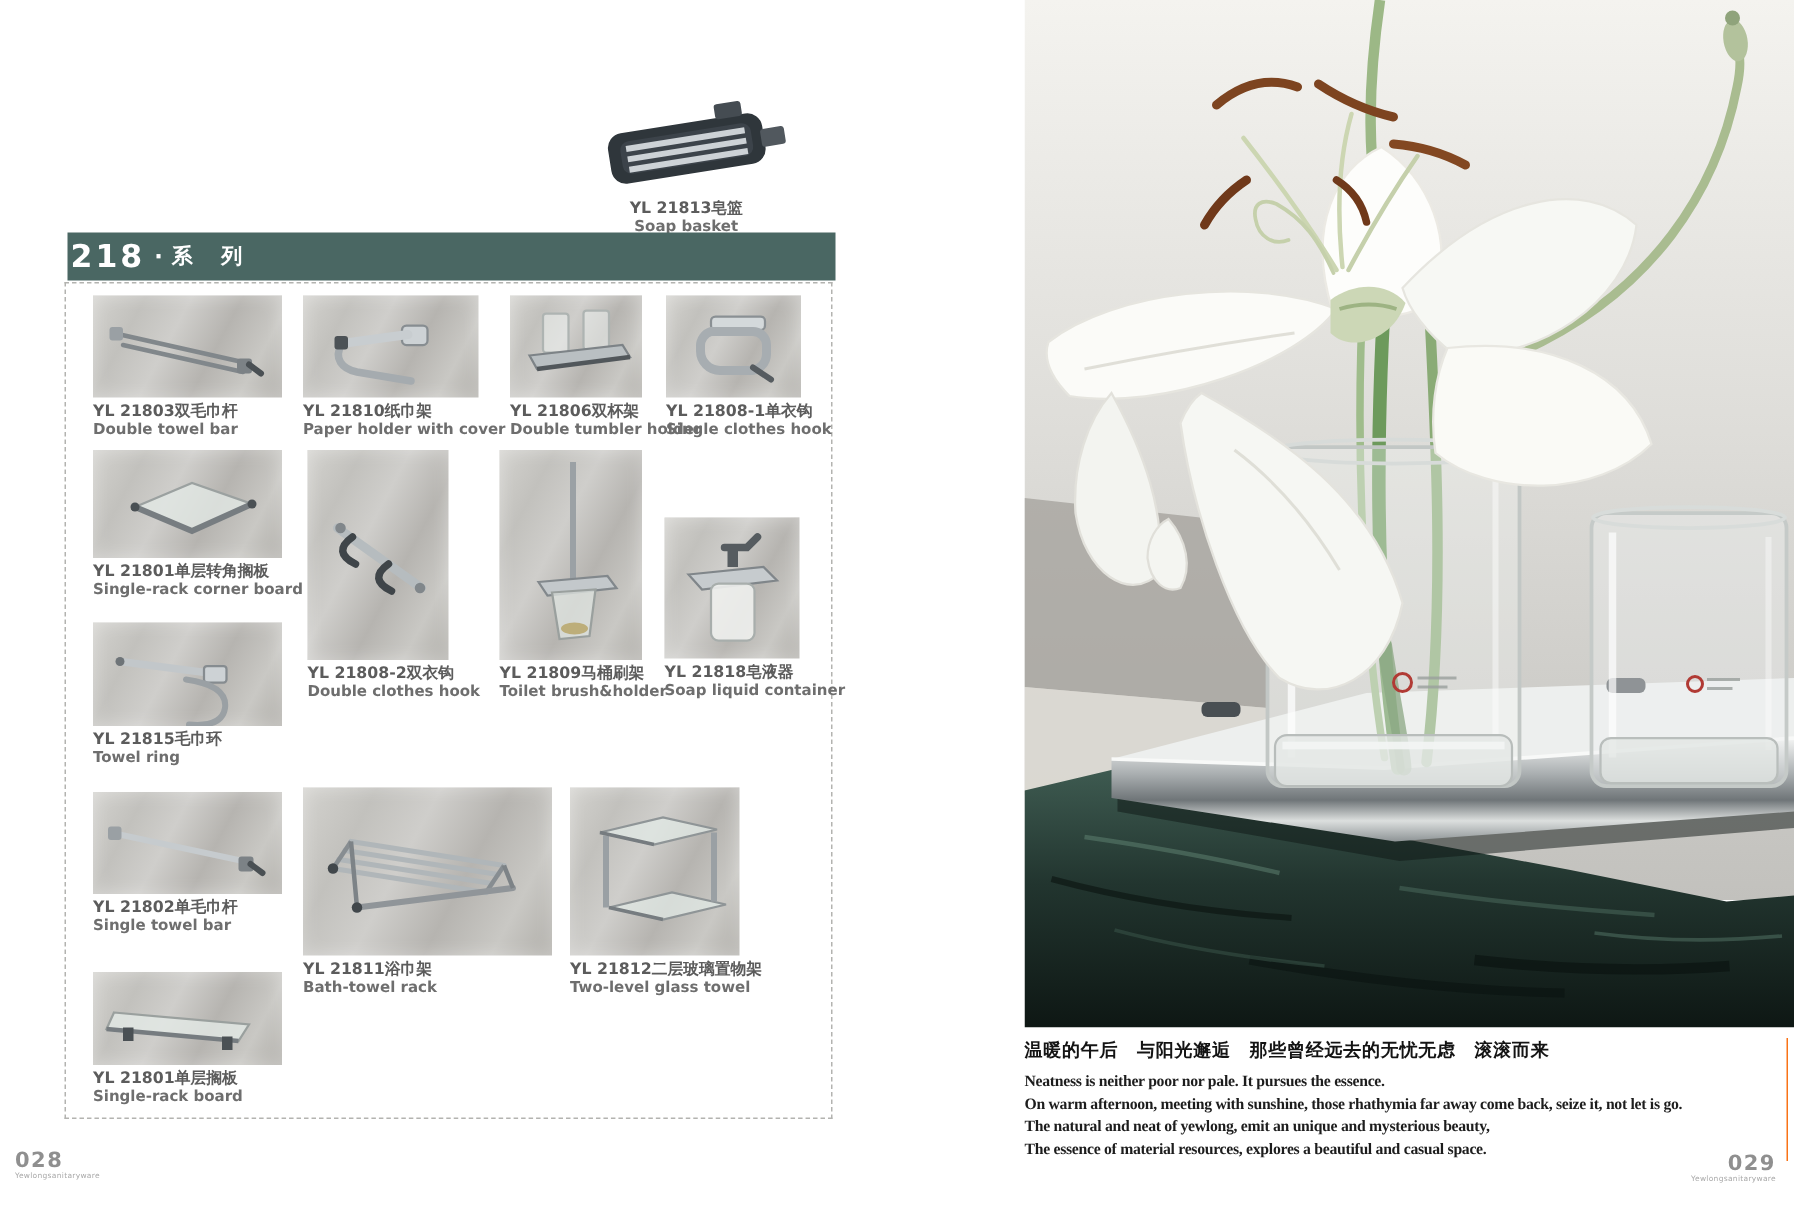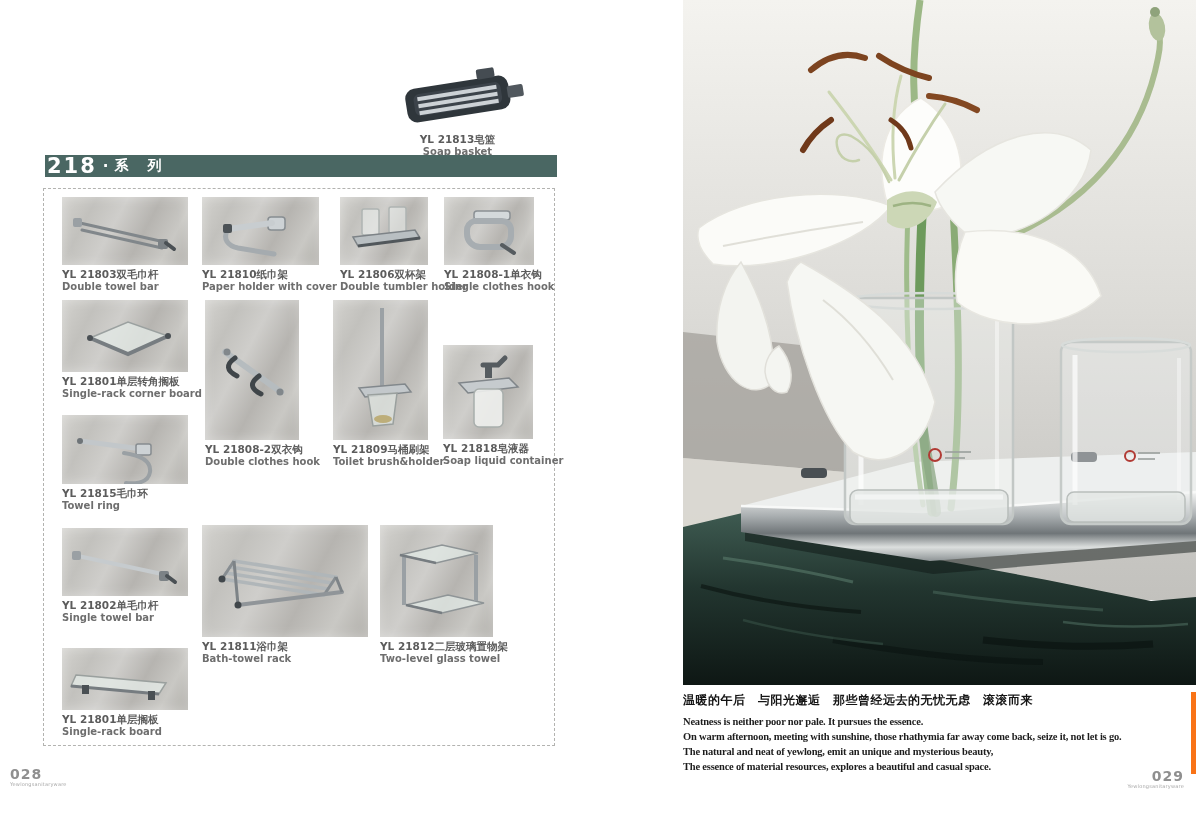--- a/index.html
+++ b/index.html
@@ -1,38 +1,38 @@
 <!DOCTYPE html>
 <html><head>
 <meta charset="utf-8">
 <style>
   html,body{margin:0;padding:0;background:#ffffff;}
   #canvas{position:relative;width:1196px;height:813px;background:#ffffff;overflow:hidden;
           font-family:"DejaVu Sans",sans-serif;}
   
-  .banner{position:absolute;left:45px;top:155px;width:512px;height:22px;display:flex;
+  .banner{position:absolute;left:45px;top:155px;width:512px;height:32px;display:flex;
           align-items:center;color:#ffffff;}
   .banner .num{font-size:21px;font-weight:bold;letter-spacing:2px;line-height:22px;margin-left:2px;}
   .banner .dot{font-size:15px;font-weight:bold;margin:0 6px;}
   .banner .ser{font-size:14px;font-weight:bold;letter-spacing:7px;}
   .dashed-box{position:absolute;left:43px;top:188px;width:510px;height:556px;
           border:1px dashed #b3b3b0;}
   .cell{position:absolute;}
   .thumb{position:relative;overflow:hidden;
      background:linear-gradient(118deg,#d3d2ce 0%,#c2c1bd 22%,#cfcecb 41%,#b6b4b0 62%,#c9c8c4 82%,#b0aea9 100%);
      box-shadow:inset 0 0 12px rgba(255,255,255,.35);}
   .thumb svg{display:block;width:100%;height:100%;}
   .plabel{margin-top:4px;white-space:nowrap;line-height:11px;}
   .plabel .l1{font-size:10.5px;font-weight:bold;color:#5c5c5c;}
   .plabel .l2{font-size:10px;font-weight:bold;color:#6e6e6e;margin-top:1px;}
   .centered .plabel{text-align:center;}
   
   .photo-wrap{position:absolute;left:683px;top:0;width:513px;height:685px;}
   .photo-wrap svg{display:block;width:513px;height:685px;}
-  .caption{position:absolute;left:683px;top:692px;width:503px;border-right:6px solid #f97316;
+  .caption{position:absolute;left:683px;top:692px;width:503px;border-right:1px solid #f97316;
            padding-right:5px;}
   .caption .cn{font-size:12px;font-weight:bold;color:#141414;letter-spacing:.5px;margin-bottom:5px;
                font-family:"DejaVu Sans",sans-serif;}
   .caption .en{font-family:"Liberation Serif",serif;font-weight:bold;font-size:10.5px;
                letter-spacing:-0.2px;color:#1d1d1d;line-height:15px;white-space:nowrap;}
   
   .foot{position:absolute;color:#8f8f8f;}
   .foot .pn{font-size:14px;font-weight:bold;letter-spacing:1px;line-height:13px;}
   .foot .bw{font-size:5px;color:#a9a9a9;letter-spacing:.2px;line-height:6px;}
   .foot-left{left:10px;top:768px;}

